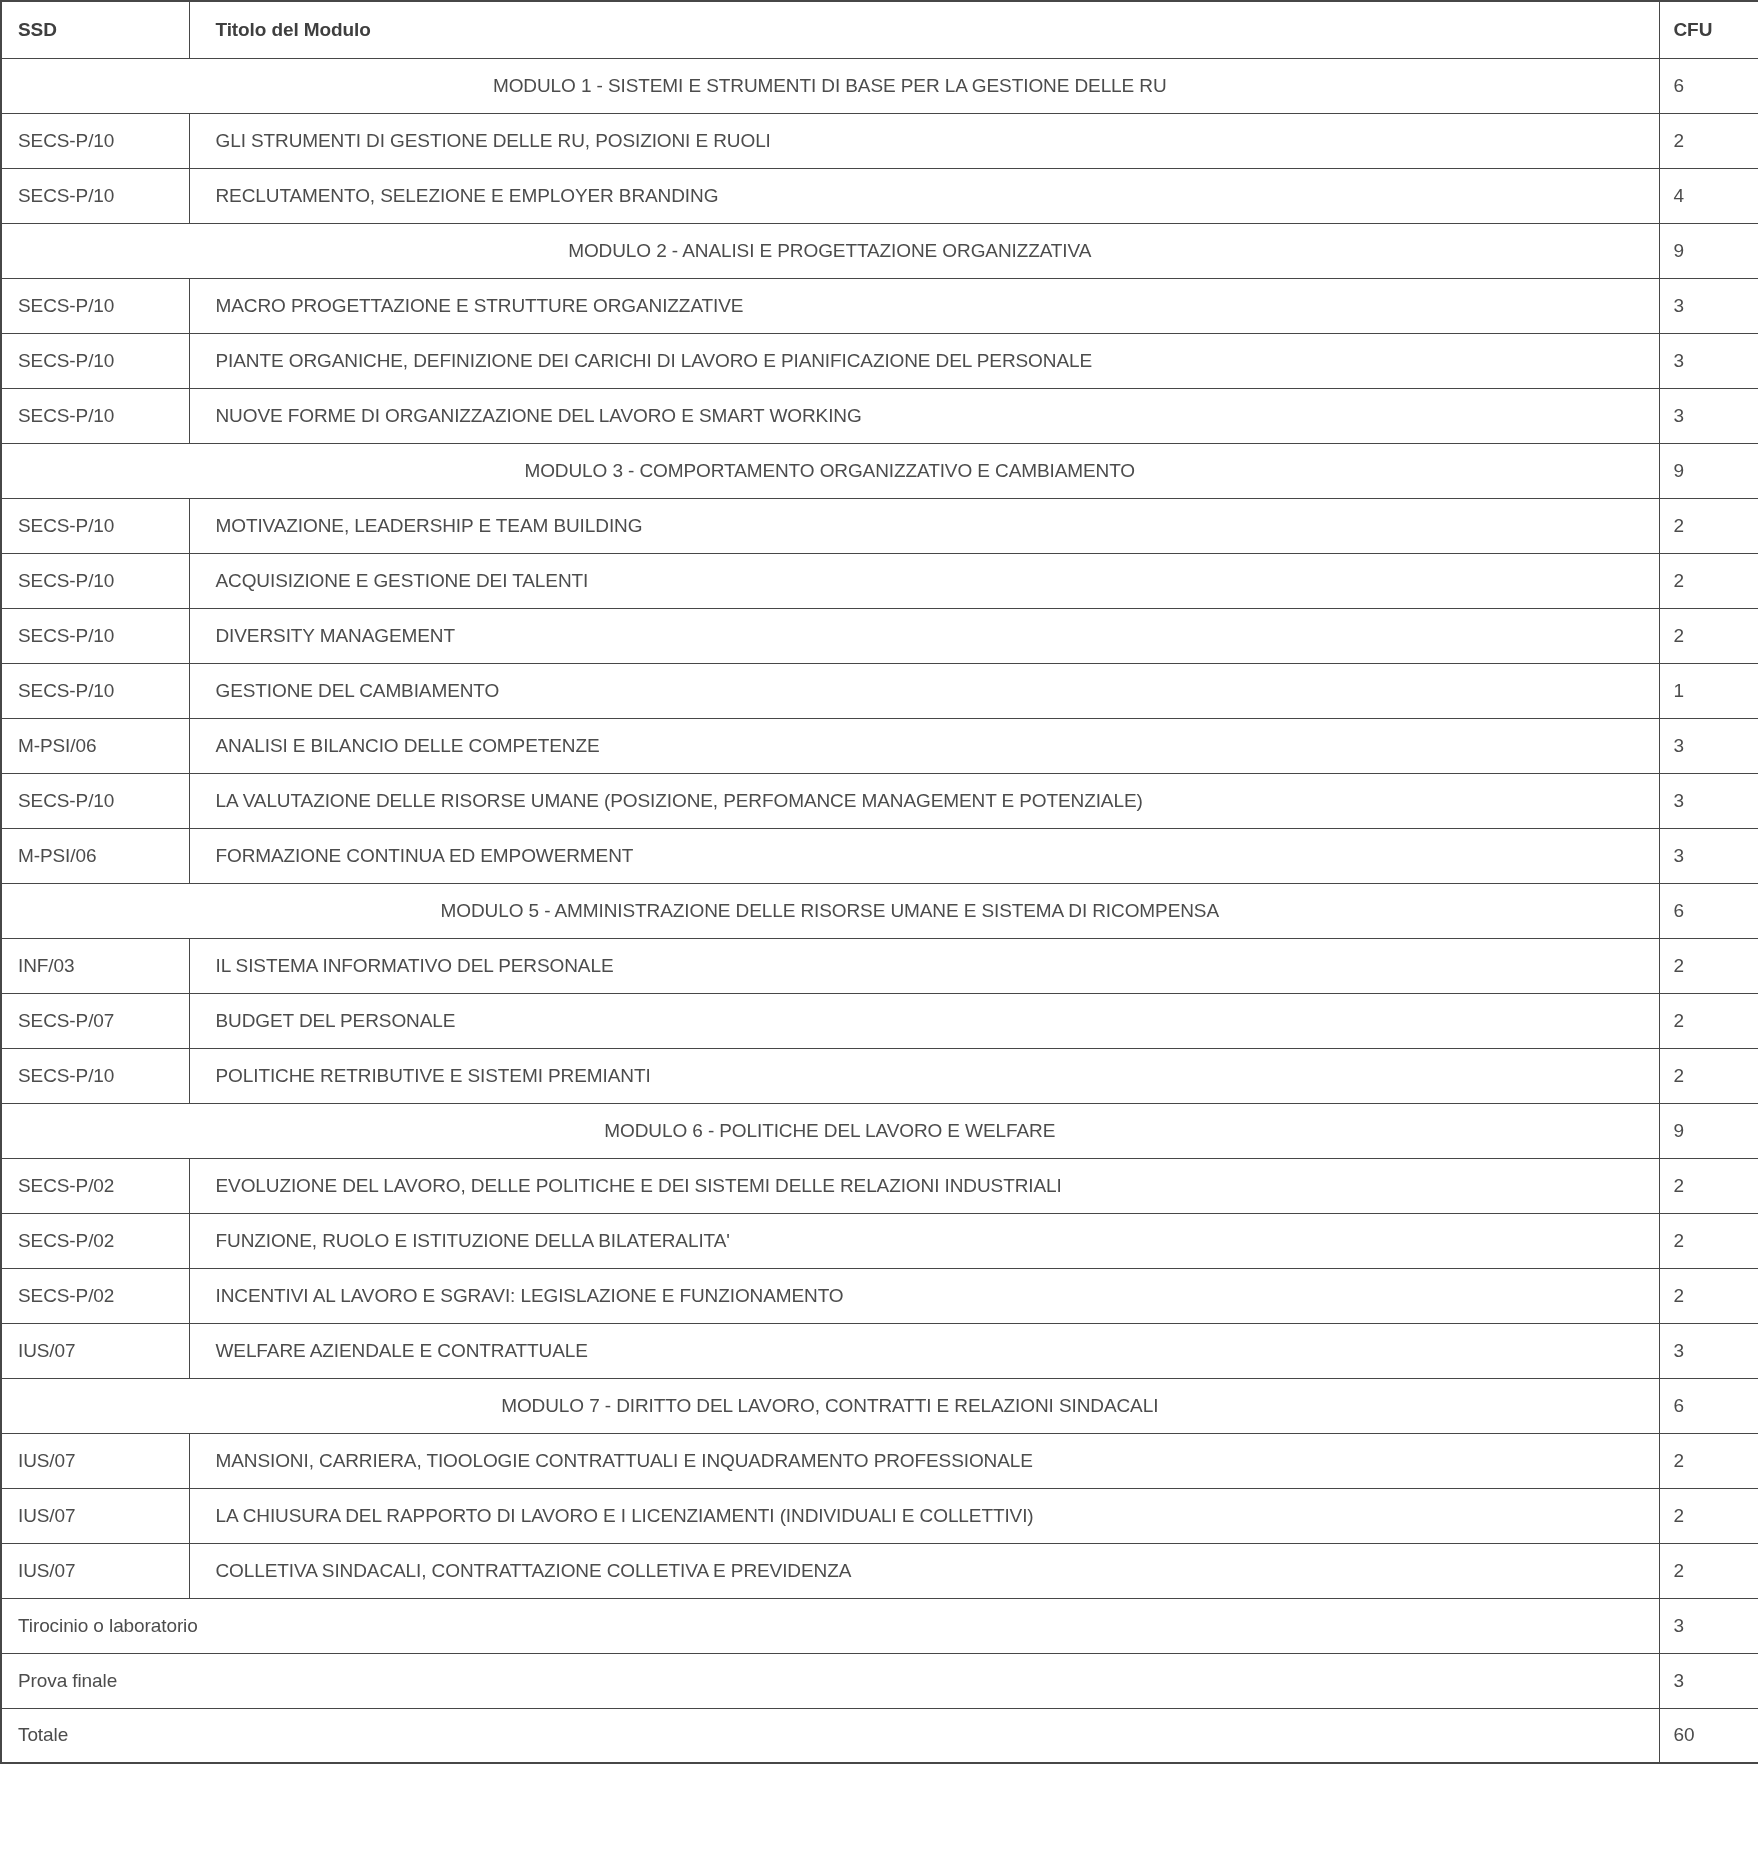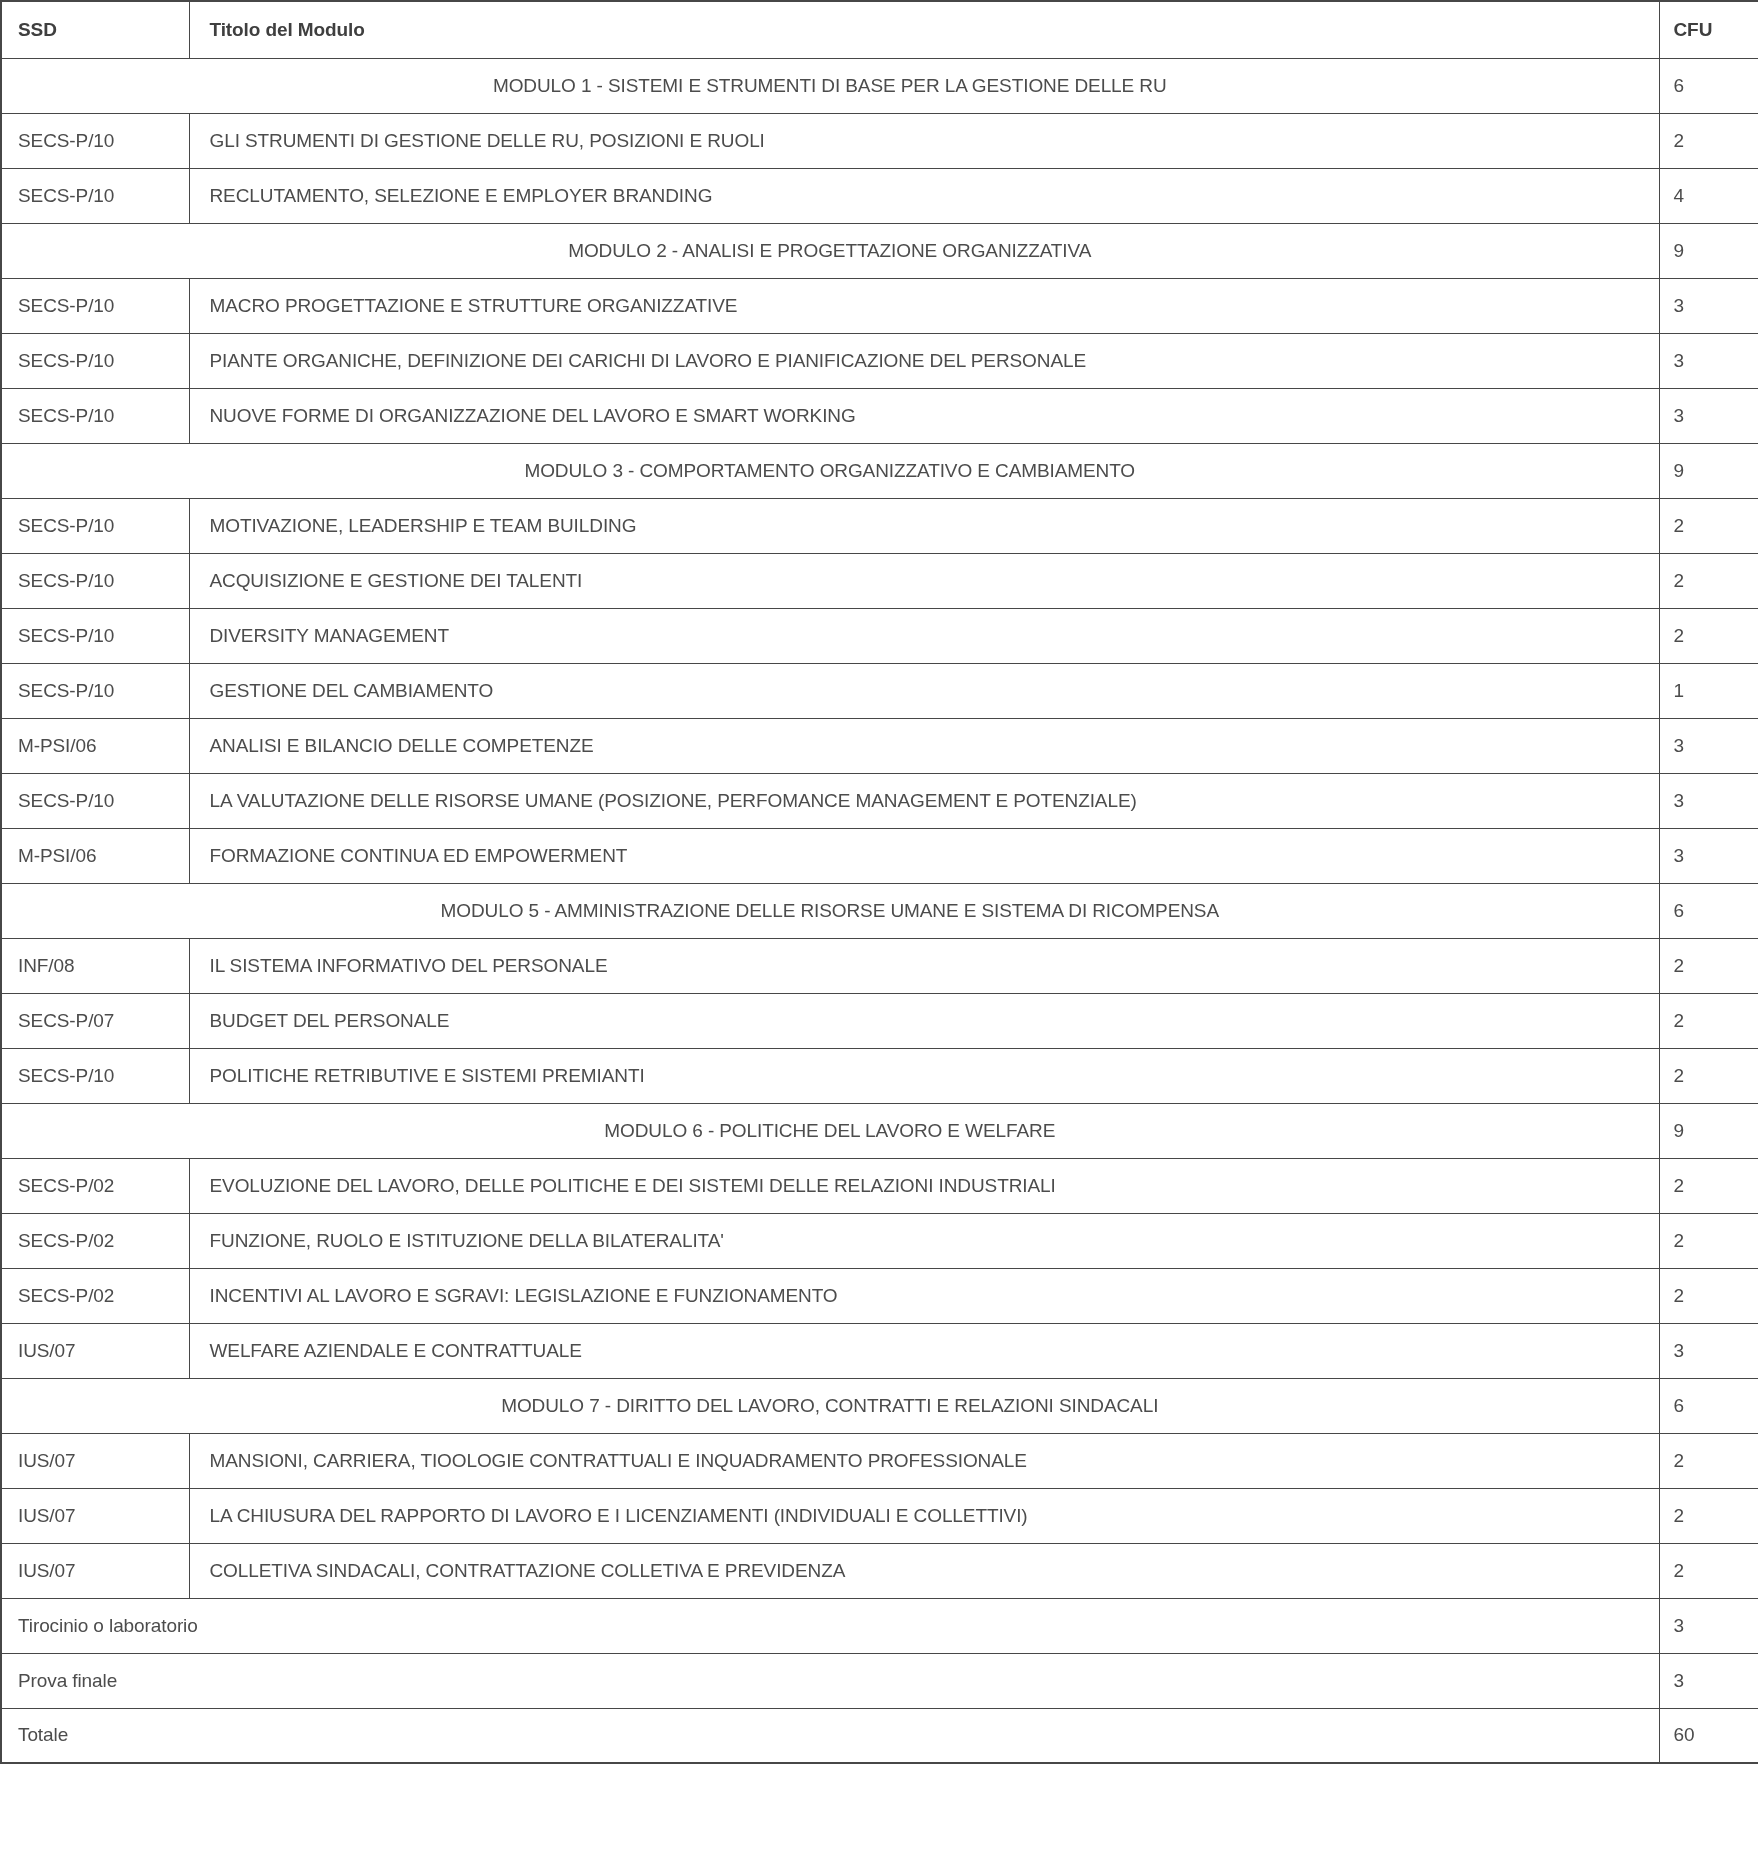--- a/index.html
+++ b/index.html
@@ -32,21 +32,21 @@
     white-space: nowrap;
     overflow: hidden;
   }
   thead th {
     font-weight: bold;
     color: #3f3f3f;
     text-align: left;
     height: 57px;
   }
   .pad-ssd   { padding-left: 16px; }
-  .pad-title { padding-left: 20px; }
+  .pad-title { padding-left: 26px; }
   .pad-cfu   { padding-left: 14px; }
   td.module-title {
     text-align: center;
     padding-left: 0;
   }
   td.summary-label {
     padding-left: 16px;
     text-align: left;
     margin-top: 28px;
   }
@@ -138,21 +138,21 @@
       <tr>
         <td class="pad-ssd">M-PSI/06</td>
         <td class="pad-title">FORMAZIONE CONTINUA ED EMPOWERMENT</td>
         <td class="pad-cfu">3</td>
       </tr>
       <tr>
         <td class="module-title" colspan="2">MODULO 5 - AMMINISTRAZIONE DELLE RISORSE UMANE E SISTEMA DI RICOMPENSA</td>
         <td class="pad-cfu">6</td>
       </tr>
       <tr>
-        <td class="pad-ssd">INF/08</td>
+        <td class="pad-ssd">INF/03</td>
         <td class="pad-title">IL SISTEMA INFORMATIVO DEL PERSONALE</td>
         <td class="pad-cfu">2</td>
       </tr>
       <tr>
         <td class="pad-ssd">SECS-P/07</td>
         <td class="pad-title">BUDGET DEL PERSONALE</td>
         <td class="pad-cfu">2</td>
       </tr>
       <tr>
         <td class="pad-ssd">SECS-P/10</td>

